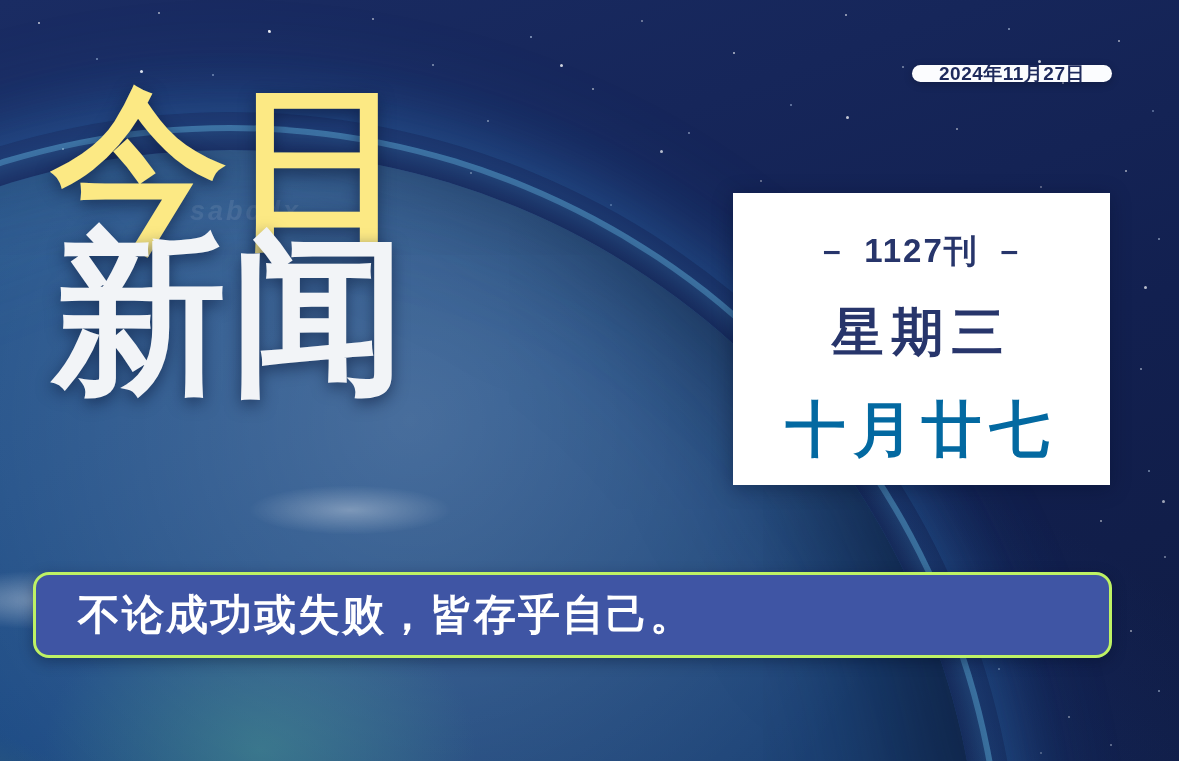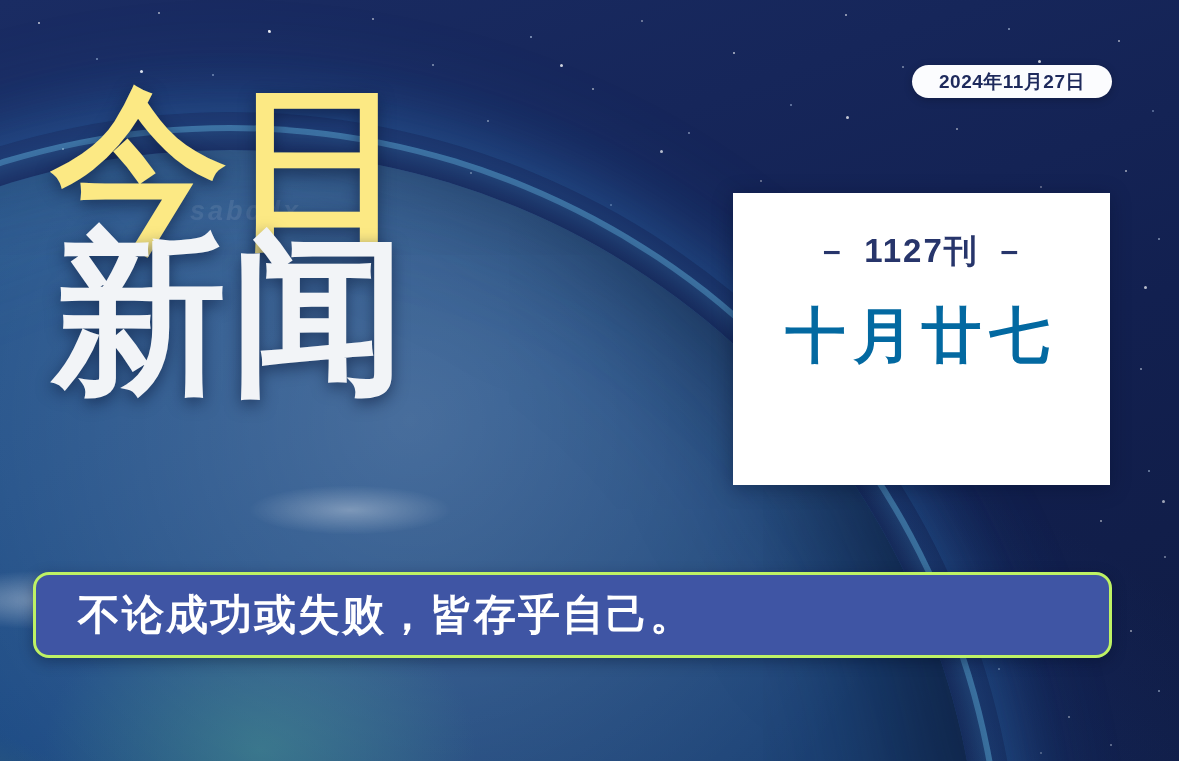--- a/index.html
+++ b/index.html
@@ -166,21 +166,21 @@
   .title-bottom{
     font-size:175px;
     color:#f2f4f7;
     text-shadow:0 5px 16px rgba(8,20,52,.55);
     margin-top:-16px;
   }
 
   
   .date-badge{
     position:absolute; left:912px; top:65px;
-    width:200px; height:33px;
+    width:200px; height:17px;
     background:#fbfcfe;
     border-radius:17px;
     display:flex; align-items:center; justify-content:center;
     box-shadow:0 2px 8px rgba(0,0,0,.22);
   }
   .date-badge span{
     font-size:19px; font-weight:700; color:#1e2a5c; letter-spacing:.5px;
   }
 
   
@@ -266,20 +266,21 @@
 
   <div class="date-badge">
     <span>2024年11月27日</span>
   </div>
 
 
   <div class="info-card">
     <div class="issue">
       <span class="dash">－</span><span>1127刊</span><span class="dash">－</span>
     </div>
+    <div class="weekday">星期三</div>
     <div class="lunar">十月廿七</div>
   </div>
 
   <div class="quote">
     <span>不论成功或失败，皆存乎自己。</span>
   </div>
 
 </div>
 
 </body></html>

